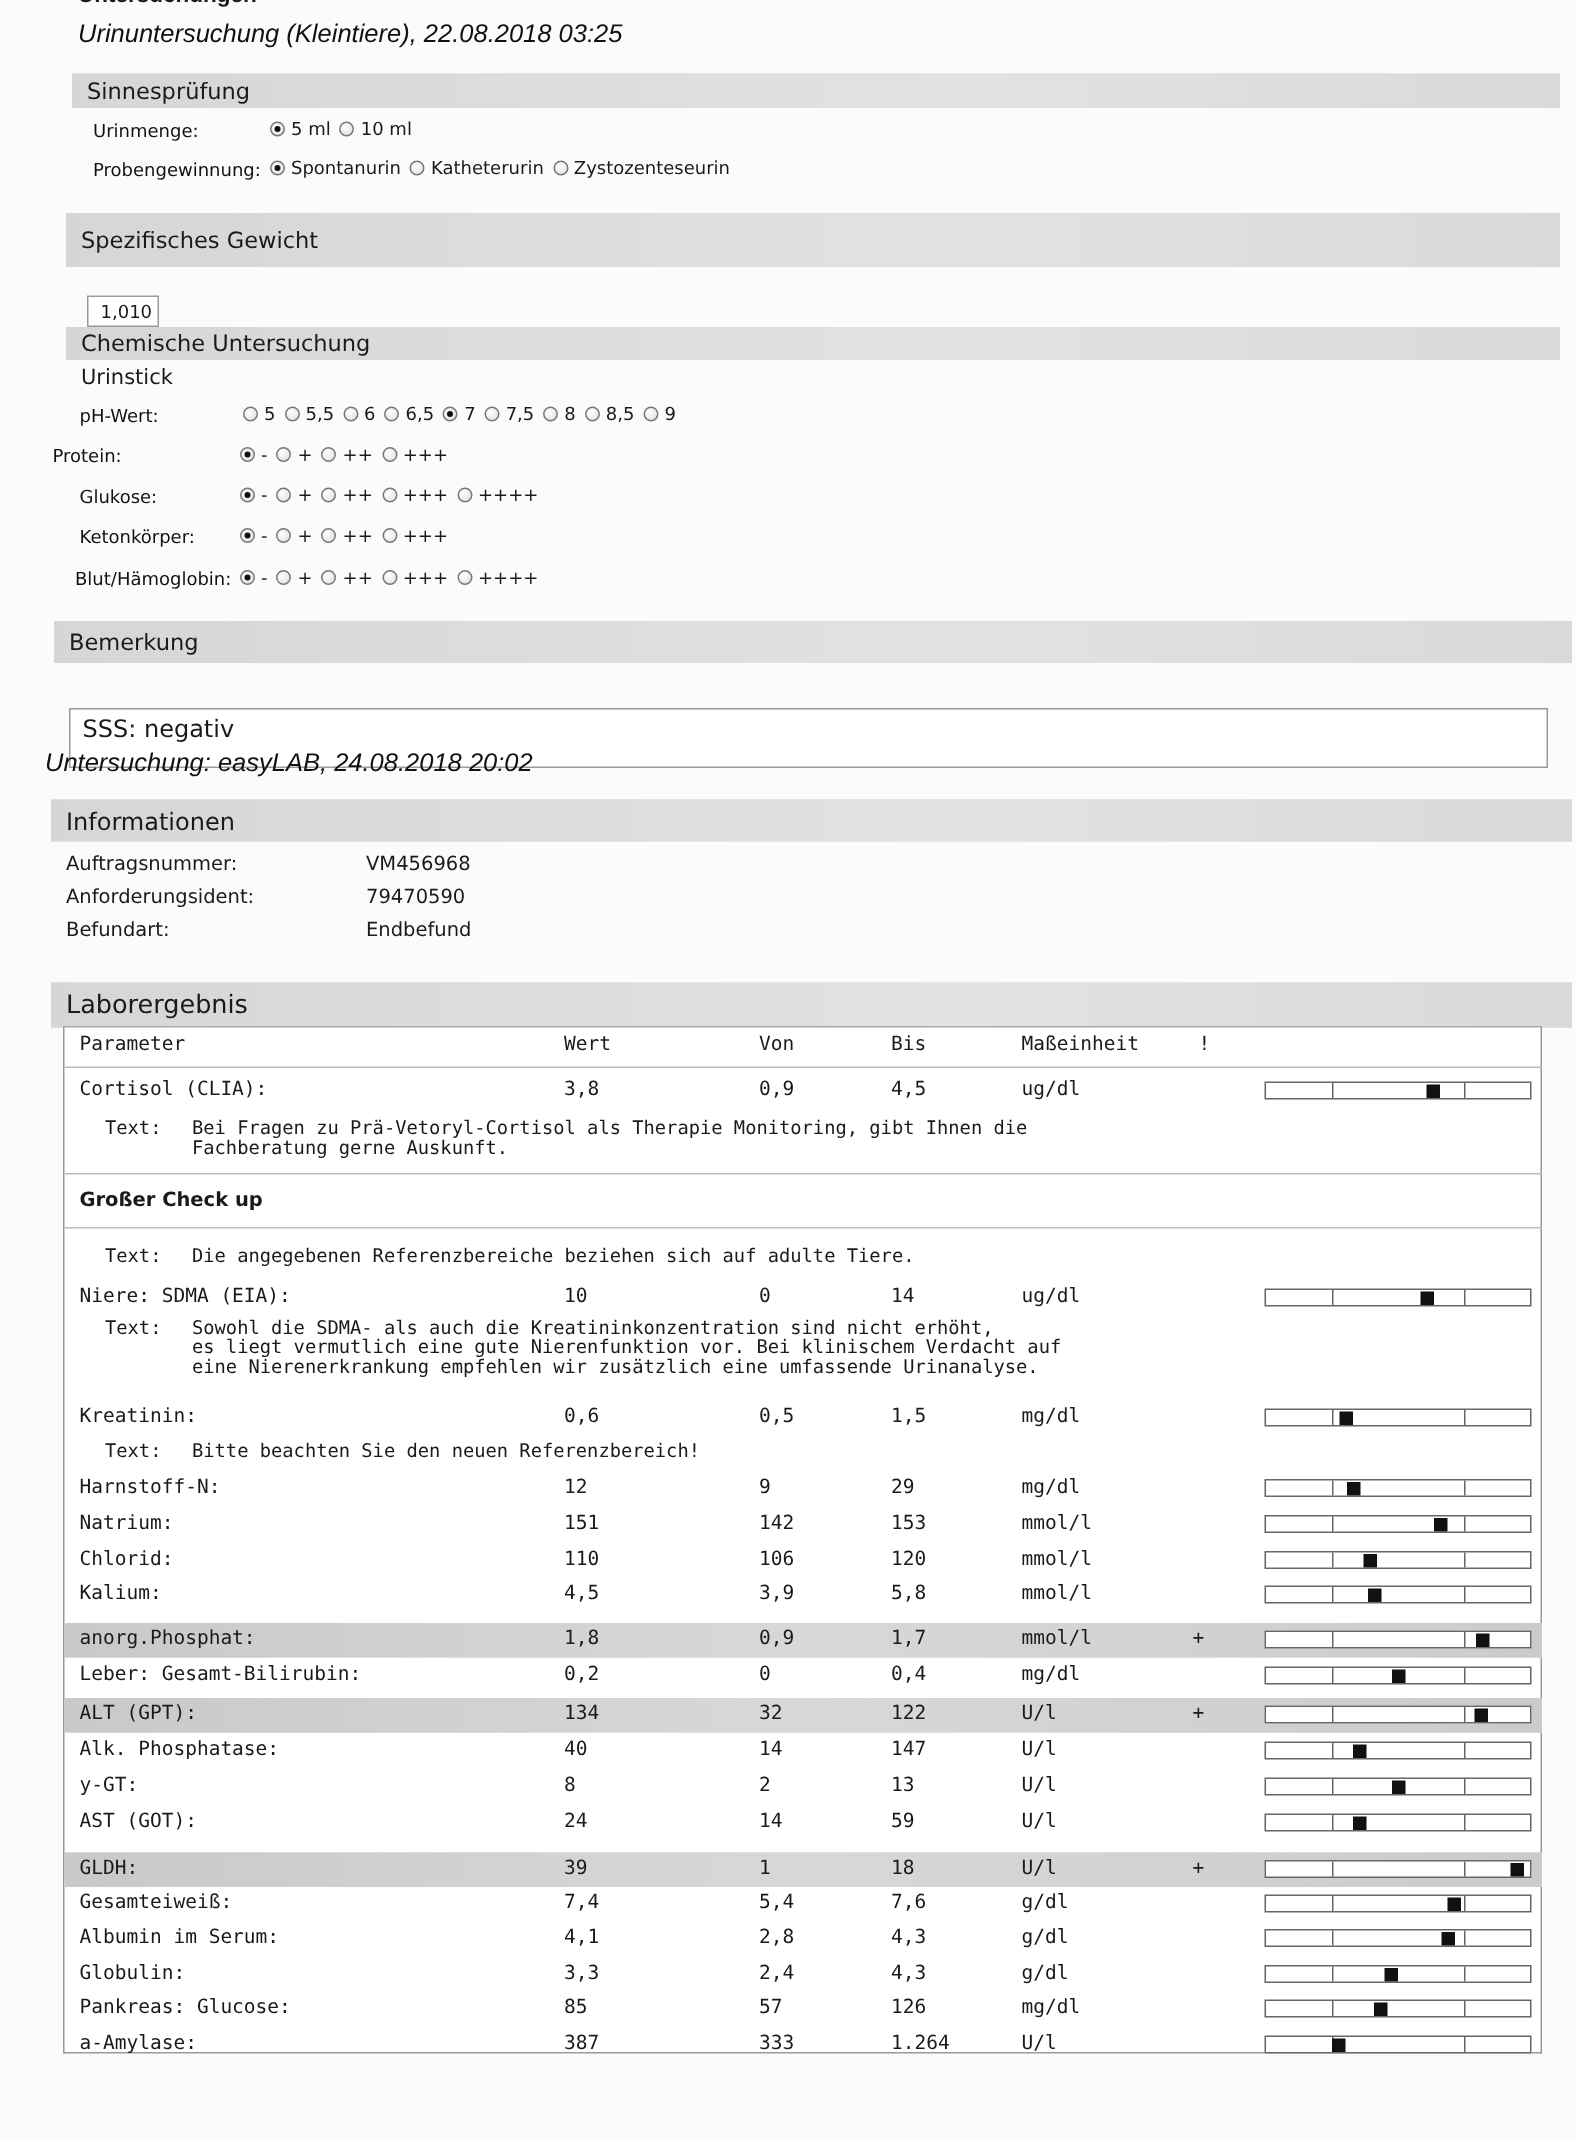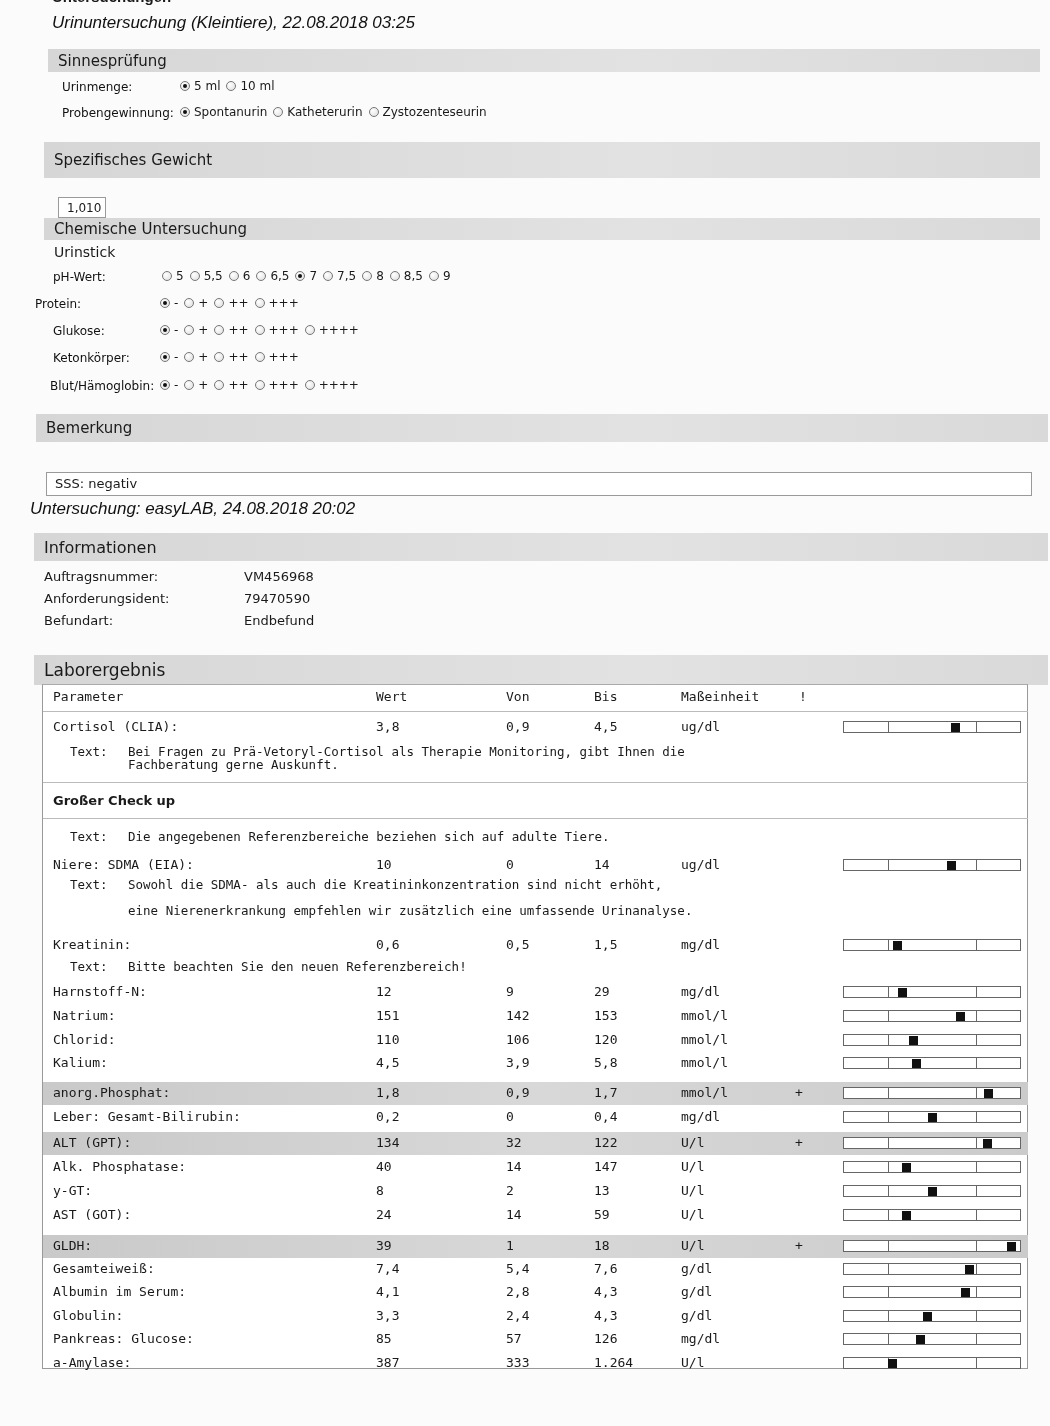--- a/index.html
+++ b/index.html
@@ -230,21 +230,21 @@
       <span class="radio-opt">
         <span class="radio"></span>
         <span>++++</span>
       </span>
     </div>
   </div>
 
 <div class="abs sec-head" style="left:36px; top:414px; width:1012px; height:28px;">
   <span>Bemerkung</span>
 </div>
-<div class="abs box-input" style="left:46px; top:452px; width:986px; height:24px; font-size:13px;">SSS: negativ</div>
+<div class="abs box-input" style="left:46px; top:452px; width:986px; height:40px; font-size:16px;">SSS: negativ</div>
 
 <div class="abs exam-title" style="left:30px; top:499px;">Untersuchung: easyLAB, 24.08.2018 20:02</div>
 
 <div class="abs sec-head" style="left:34px; top:533px; width:1014px; height:28px; font-size:16px;">
   <span>Informationen</span>
 </div>
 <div class="abs" style="left:44px; top:565px;">
   <div class="info-row">
     <span class="k">Auftragsnummer:</span>
     <span>VM456968</span>
@@ -528,17 +528,17 @@
 <div class="note" style="top:745px;">
   <span class="t">Text:</span><span class="b"><span>Bei Fragen zu Prä-Vetoryl-Cortisol als Therapie Monitoring, gibt Ihnen die</span><br><span>Fachberatung gerne Auskunft.</span></span>
 </div>
 <div class="hline" style="top:782px;"></div>
 <div class="abs" style="left:53px; top:793px; font: bold 13px 'DejaVu Sans', sans-serif;">Großer Check up</div>
 <div class="hline" style="top:818px;"></div>
 <div class="note" style="top:830px;">
   <span class="t">Text:</span><span class="b">Die angegebenen Referenzbereiche beziehen sich auf adulte Tiere.</span>
 </div>
 <div class="note" style="top:878px;">
-  <span class="t">Text:</span><span class="b"><span>Sowohl die SDMA- als auch die Kreatininkonzentration sind nicht erhöht,</span><br><br><span>eine Nierenerkrankung empfehlen wir zusätzlich eine umfassende Urinanalyse.</span></span>
+  <span class="t">Text:</span><span class="b"><span>Sowohl die SDMA- als auch die Kreatininkonzentration sind nicht erhöht,</span><br><span>es liegt vermutlich eine gute Nierenfunktion vor. Bei klinischem Verdacht auf</span><br><span>eine Nierenerkrankung empfehlen wir zusätzlich eine umfassende Urinanalyse.</span></span>
 </div>
 <div class="note" style="top:960px;">
   <span class="t">Text:</span><span class="b">Bitte beachten Sie den neuen Referenzbereich!</span>
 </div>
 
 </body></html>

